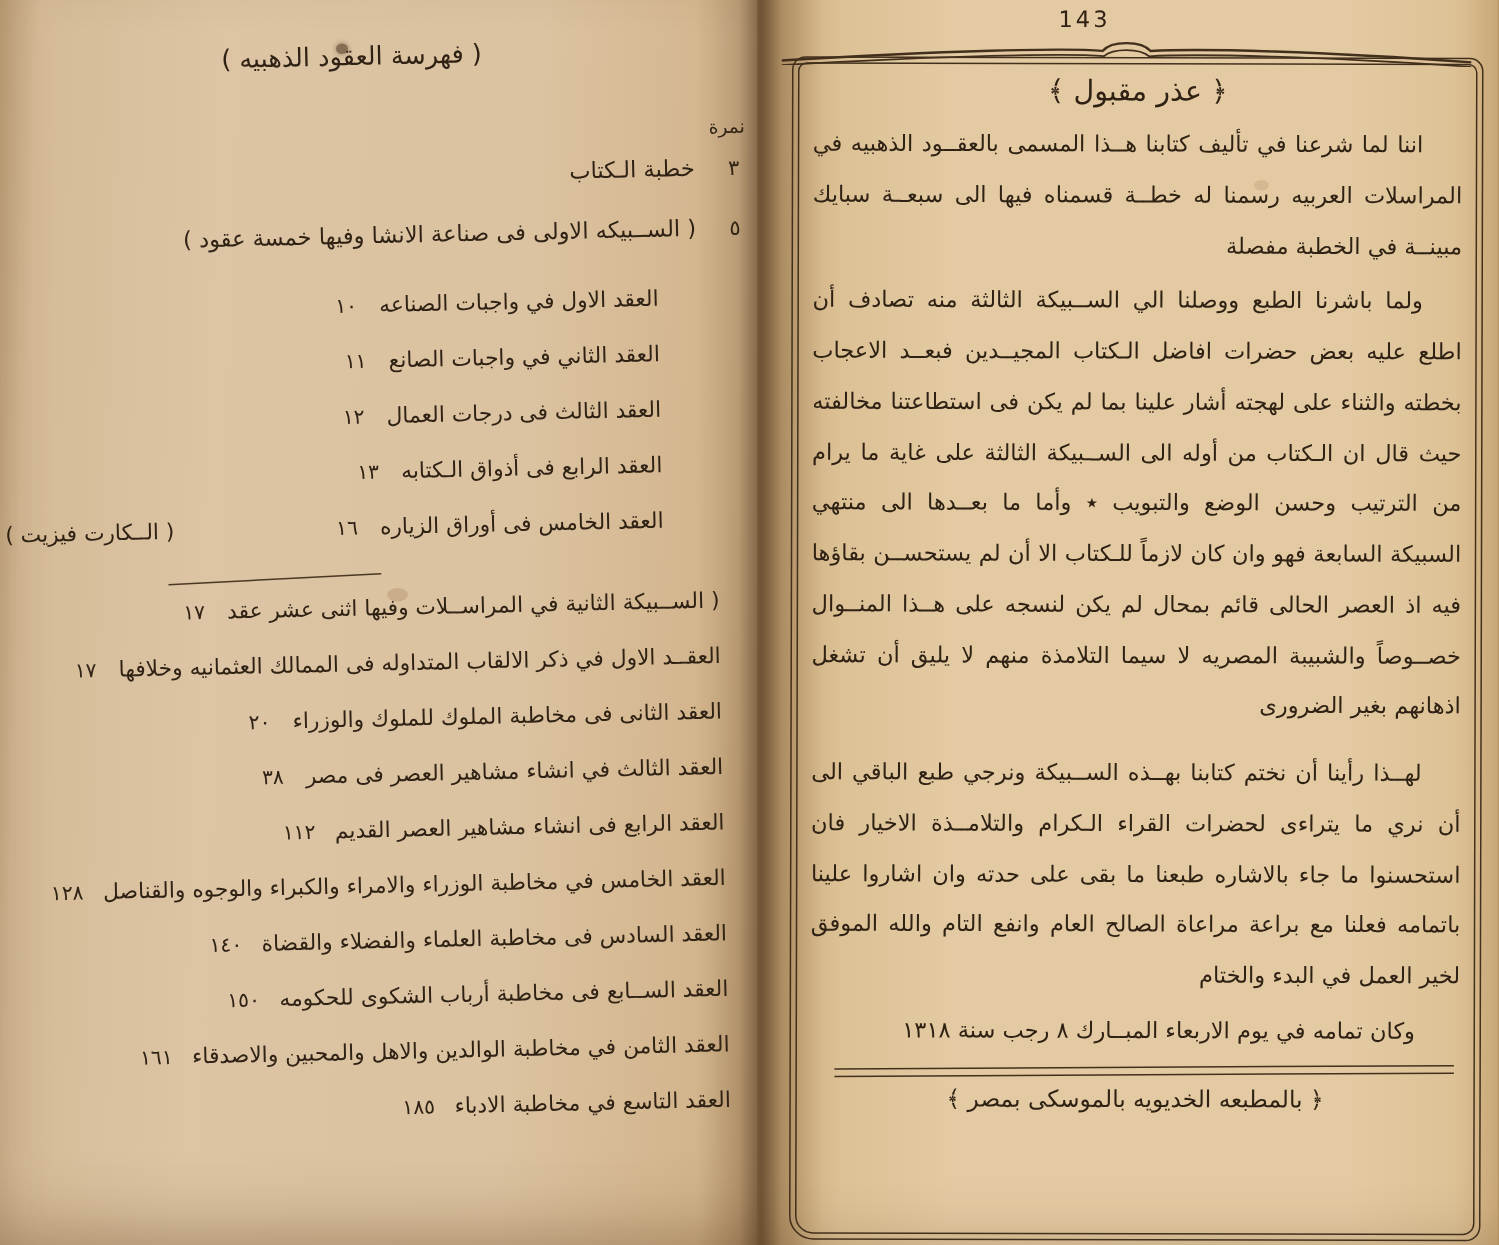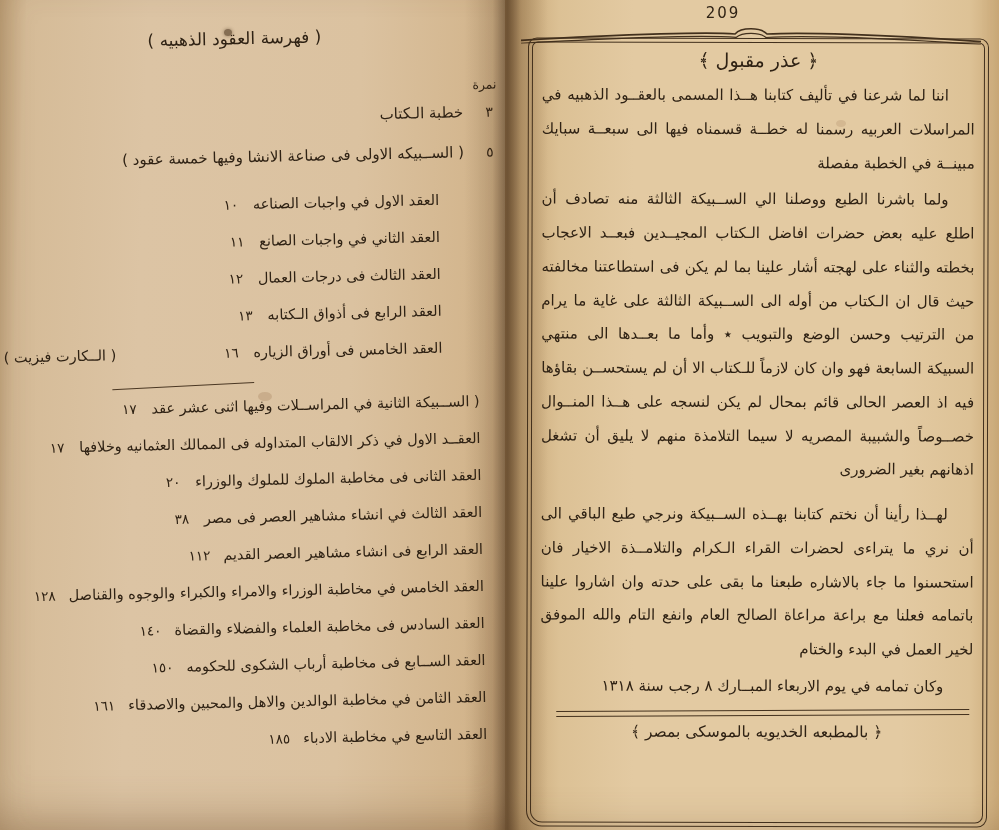--- a/index.html
+++ b/index.html
@@ -197,21 +197,21 @@
         <div class="toc-row">
           <span class="toc-title-text">العقد التاسع في مخاطبة الادباء</span>
           <span class="toc-num">١٨٥</span>
 
         </div>
       </div>
   </div>
 </div>
 
 <div class="page right-page">
-  <div class="folio">209</div>
+  <div class="folio">143</div>
 
   <div class="frame">
     <svg class="top-ornament" viewBox="0 0 460 20" preserveAspectRatio="none">
       <path d="M0,17 C110,10 190,8 214,10 C220,3 240,3 246,10 C280,8 360,10 460,17" fill="none" stroke="#42301d" stroke-width="1.6"></path>
       <path d="M0,20 C110,13.5 190,11.5 215,13.5 C221,8 239,8 245,13.5 C280,11.5 360,13.5 460,20" fill="none" stroke="#42301d" stroke-width="1.2"></path>
     </svg>
 
     <div class="frame-inner">
       <div class="chapter-title">﴿ عذر مقبول ﴾</div>
       <p>اننا لما شرعنا في تأليف كتابنا هــذا المسمى بالعقــود الذهبيه في المراسلات العربيه رسمنا له خطــة قسمناه فيها الى سبعــة سبايك مبينــة في الخطبة مفصلة</p>

